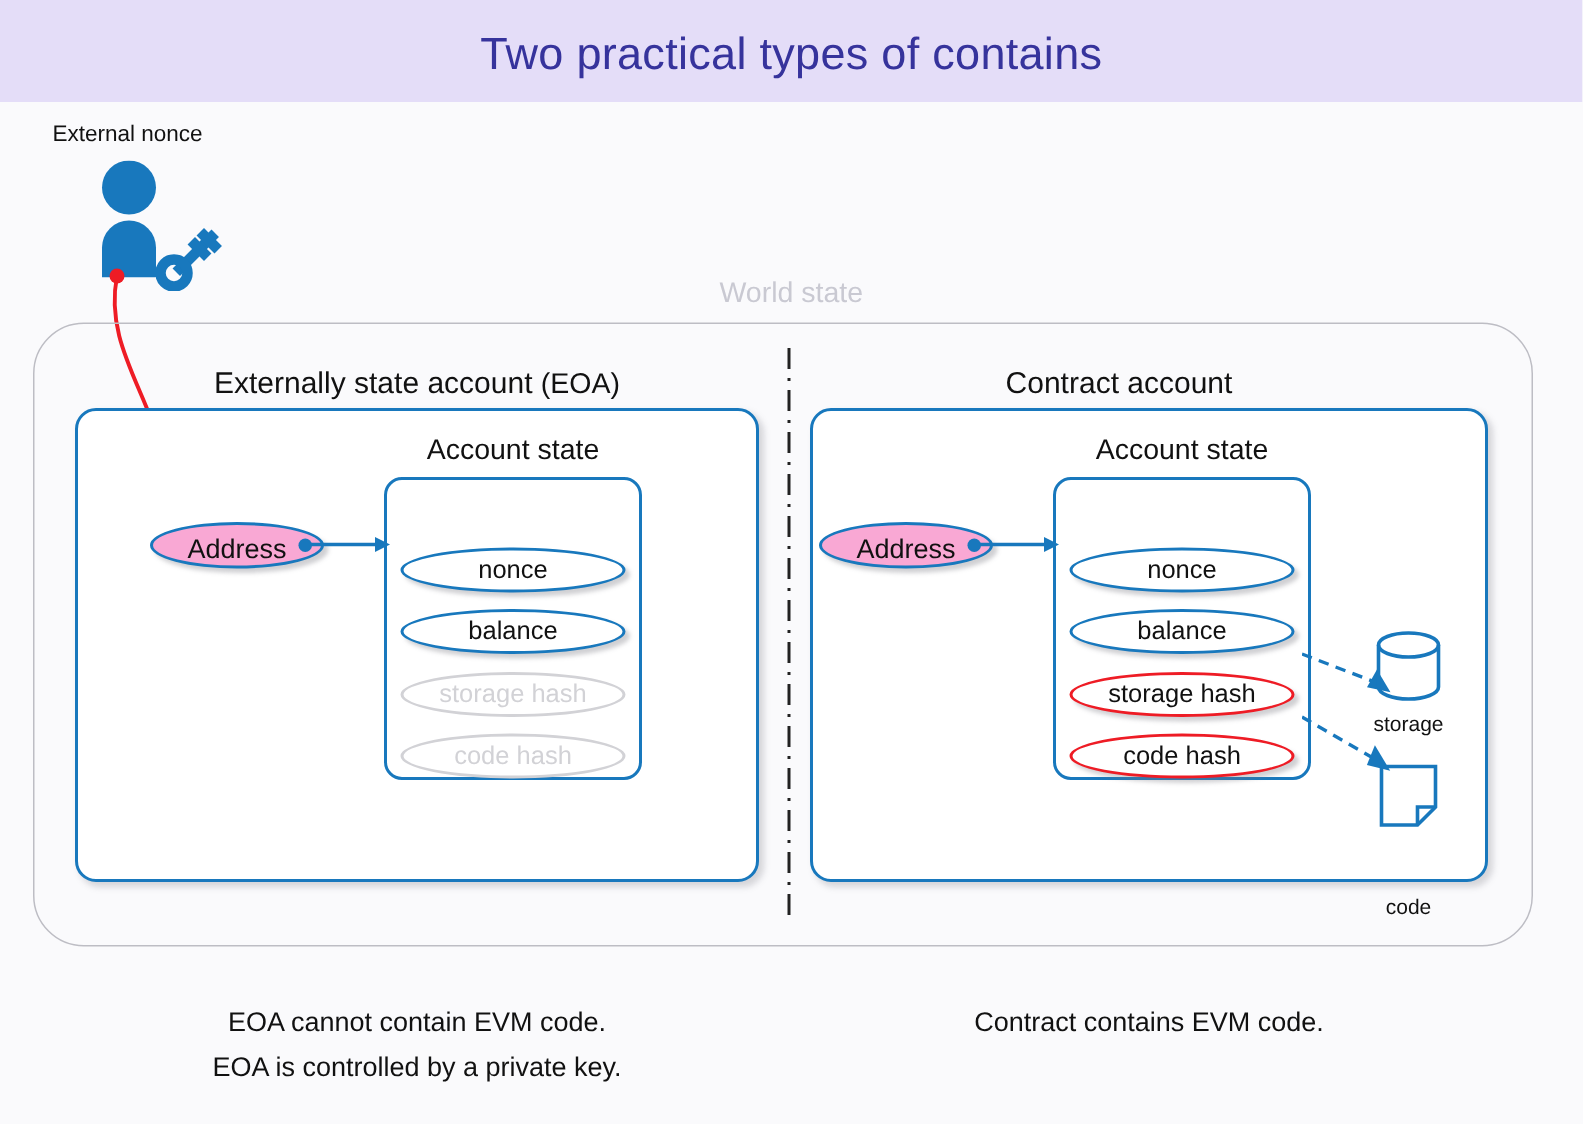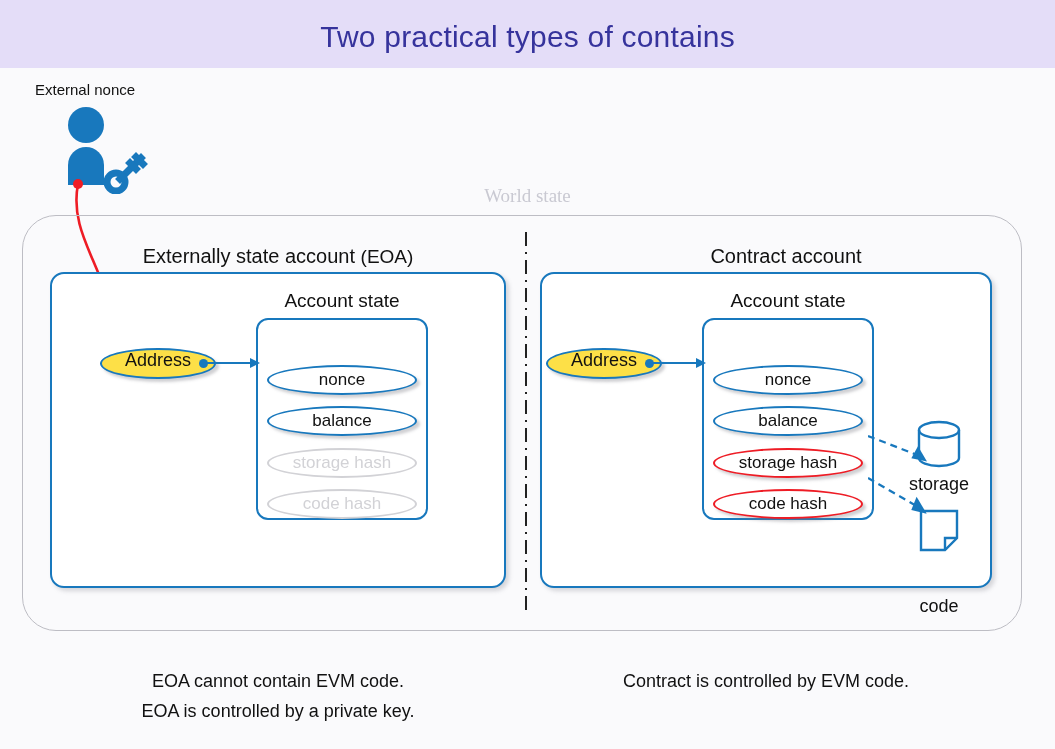--- a/index.html
+++ b/index.html
@@ -57,21 +57,20 @@
   }
 
   
   #world-state-label {
     position: absolute;
     left: 0; top: 185px;
     width: 1055px;
     text-align: center;
     font-size: 19px;
     color: #c9c9d2;
-    font-family: Liberation Serif, serif;
   }
   #world-state-box {
     position: absolute;
     left: 22px; top: 215px;
     width: 1000px; height: 416px;
     border: 1.6px solid #bdbdc4;
     border-radius: 34px;
     background: transparent;
     box-sizing: border-box;
   }
@@ -153,42 +152,42 @@
     color: #d2d2d6;
     box-shadow: none;
   }
 
   
   .addr-ell {
     position: absolute;
     width: 116px; height: 31px;
     border: 2.4px solid #1878bd;
     border-radius: 50%;
-    background: #fde047;
+    background: #f9a8d4;
     box-shadow: 3px 3px 3px rgba(120,120,130,0.35);
     box-sizing: border-box;
     display: flex;
-    align-items: flex-start;
+    align-items: flex-end;
     justify-content: center;
     font-size: 18px;
     color: #111;
   }
   .addr-dot {
     position: absolute;
     width: 9px; height: 9px;
     border-radius: 50%;
     background: #1878bd;
   }
   .addr-arrow { position: absolute; }
 
   
   .side-icon { position: absolute; }
   .side-label {
     position: absolute;
-    font-size: 18px;
+    font-size: 14px;
     color: #111;
     text-align: center;
     white-space: nowrap;
   }
   .dash-arrow { position: absolute; }
 
   
   .caption {
     position: absolute;
     font-size: 18px;
@@ -252,21 +251,21 @@
 <svg class="addr-arrow" style="left:206px; top:355px; width:56px; height:16px;" viewBox="0 0 56 16">
   <line x1="0" y1="8" x2="44" y2="8" stroke="#1878bd" stroke-width="2.2"></line>
   <path d="M44 3 L54 8 L44 13 Z" fill="#1878bd"></path>
 </svg>
 
 <div class="ell blue" style="left:267px; top:345px;">nonce</div>
 <div class="ell blue" style="left:267px; top:386px;">balance</div>
 <div class="ell ghost" style="left:267px; top:428px;">storage hash</div>
 <div class="ell ghost" style="left:267px; top:469px;">code hash</div>
 
-<div class="account-title" style="left:560px; top:245px; width:452px;">
+<div class="account-title" style="left:520px; top:245px; width:452px;">
   <span>Contract account</span>
 </div>
 <div class="account-box" id="contract-box"></div>
 <div class="state-label" style="left:702px; top:290px; width:172px;">Account state</div>
 <div class="state-box" id="contract-state-box"></div>
 
 <div class="addr-ell" style="left:546px; top:348px;">
   <span>Address</span>
 </div>
 <div class="addr-dot" style="left:645px; top:359px;"></div>
@@ -301,14 +300,14 @@
   <path d="M3 3 L39 3 L39 30 L27 42 L3 42 Z" fill="none" stroke="#1878bd" stroke-width="2.4"></path>
   <path d="M27 42 L27 30 L39 30" fill="none" stroke="#1878bd" stroke-width="2.4"></path>
 </svg>
 <div class="side-label" style="left:889px; top:556px; width:100px;margin-top:40px;">code</div>
 
 <div class="caption" id="eoa-caption">
   <div>EOA cannot contain EVM code.</div>
   <div>EOA is controlled by a private key.</div>
 </div>
 <div class="caption" id="contract-caption">
-  <div>Contract is controlled by EVM code.</div>
+  <div>Contract contains EVM code.</div>
 </div>
 
 </body></html>

